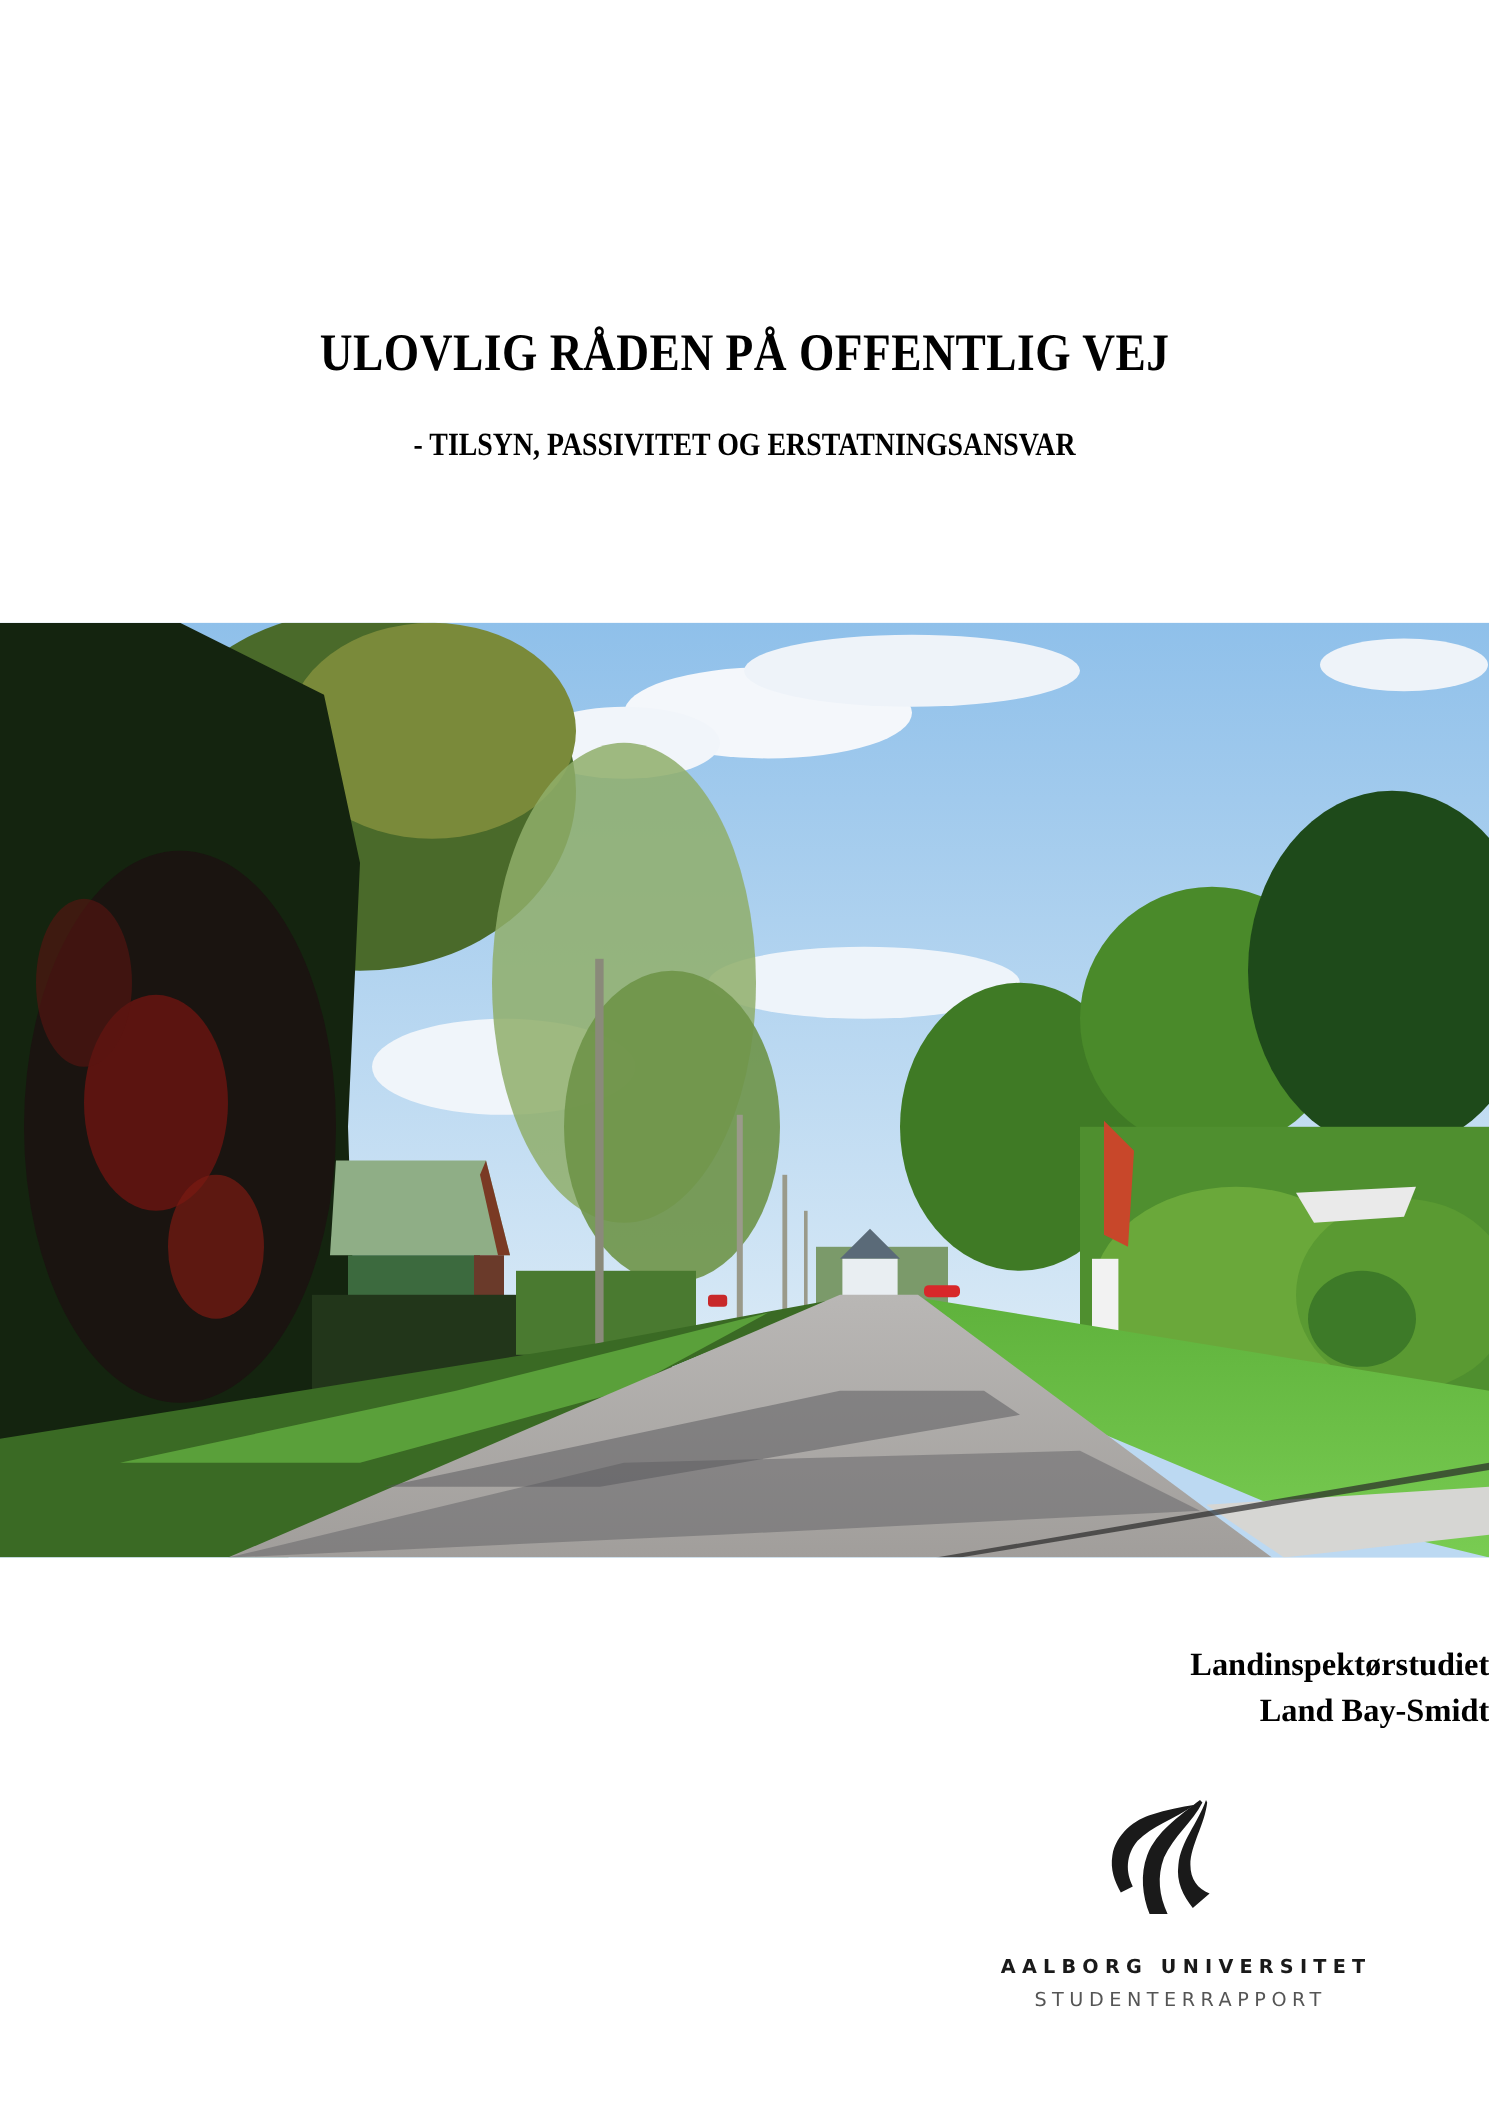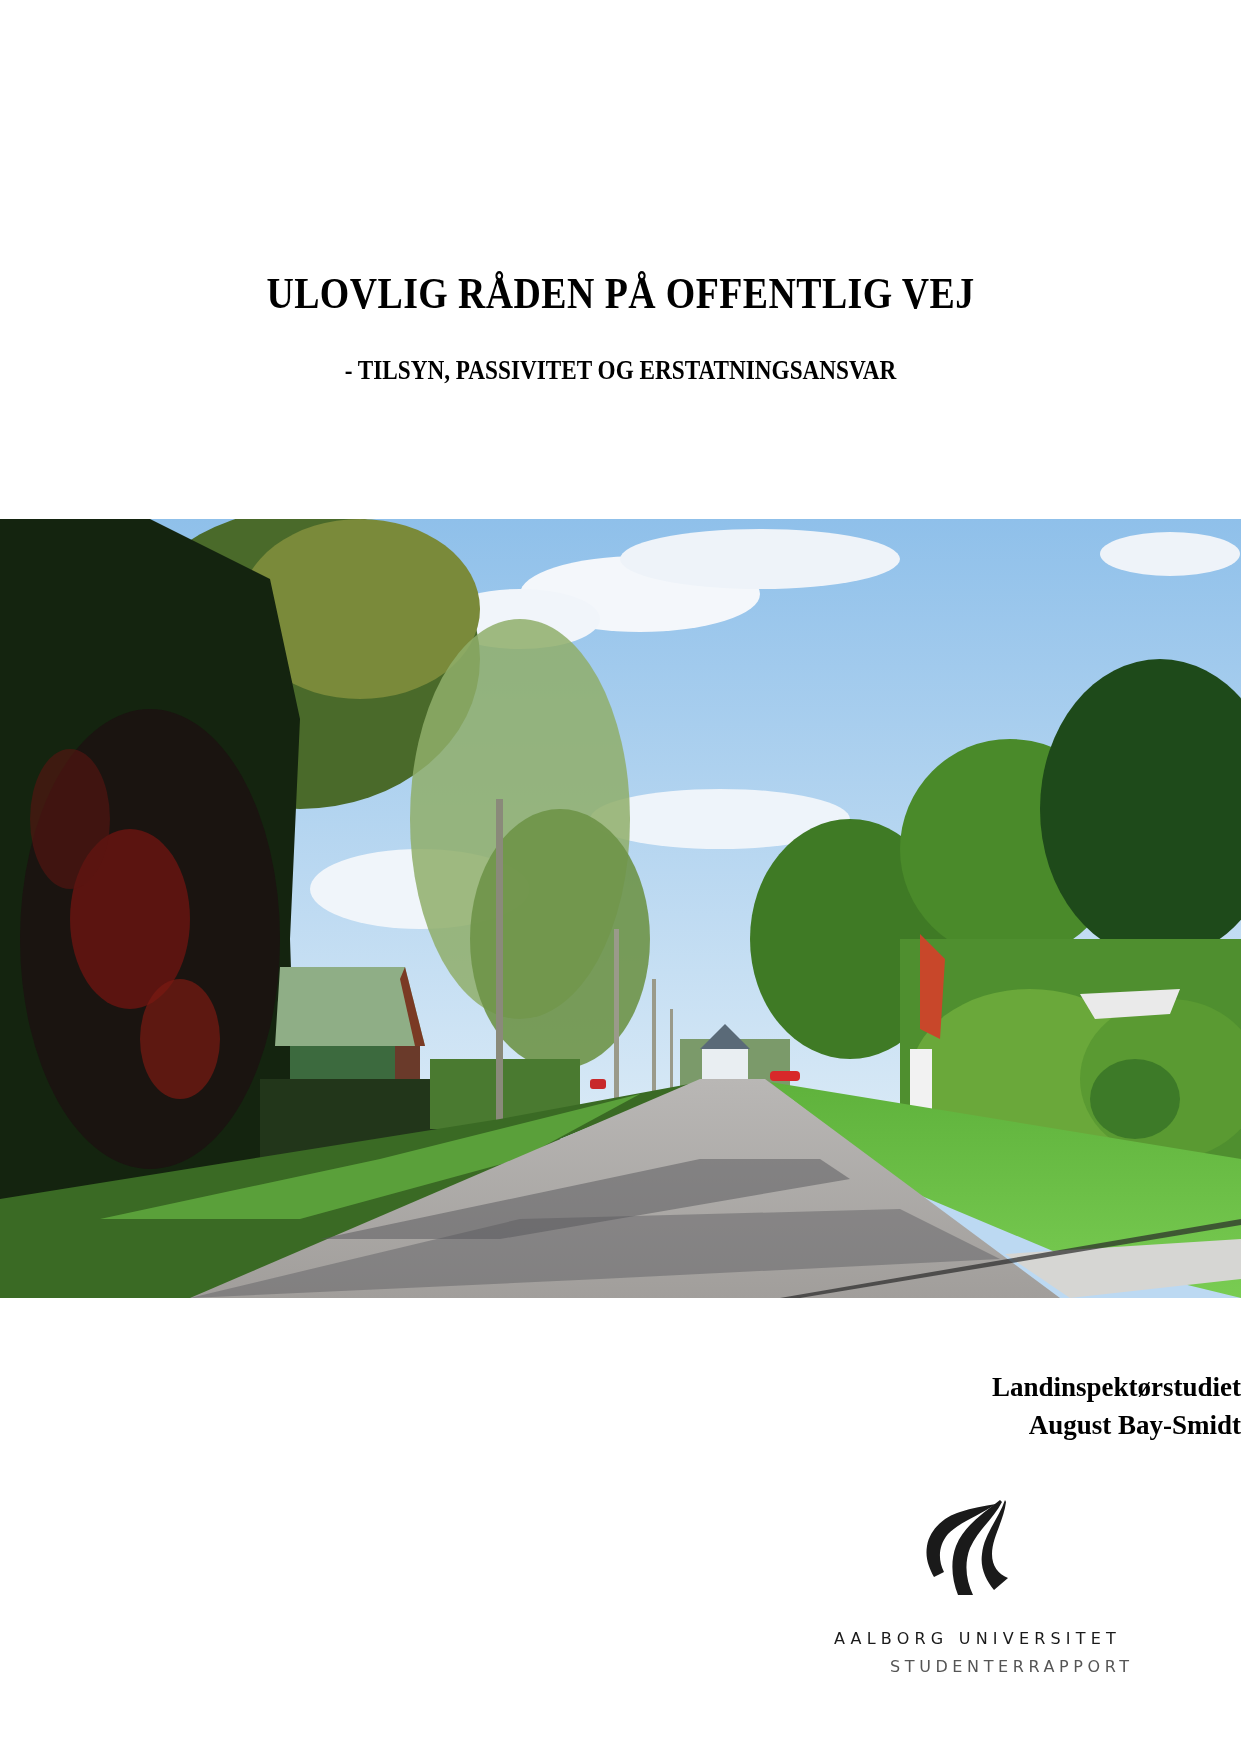--- a/index.html
+++ b/index.html
@@ -31,25 +31,25 @@
       font-weight: bold; font-size: 27px; line-height: 38px; color: #000;
     }
     .info div { margin: 0; }
     .logo {
       position: absolute; left: 924px; top: 1494px; width: 102px; height: 104px;
     }
     .logo svg { display: block; width: 100%; height: 100%; }
     .uni-name {
       position: absolute; left: 834px; top: 1629px; width: 294px;
       font-family: "DejaVu Sans", "Liberation Sans", sans-serif;
-      font-weight: normal; font-size: 16px; letter-spacing: 5.2px; color: #1a1a1a;
+      font-weight: bold; font-size: 16px; letter-spacing: 5.2px; color: #1a1a1a;
       white-space: nowrap;
     }
     .uni-sub {
-      position: absolute; left: 890px; top: 1657px; width: 260px;
+      position: absolute; left: 862px; top: 1657px; width: 260px;
       font-family: "DejaVu Sans", "Liberation Sans", sans-serif;
       font-size: 16px; letter-spacing: 4.6px; color: #555555;
       white-space: nowrap;
     }
   </style>
 </head>
 <body>
 
 <div class="title">ULOVLIG RÅDEN PÅ OFFENTLIG VEJ</div>
 <div class="subtitle">- TILSYN, PASSIVITET OG ERSTATNINGSANSVAR</div>
@@ -134,21 +134,21 @@
     <polygon points="1005,735 1241,720 1241,760 1070,779" fill="#d6d6d3"></polygon>
     <polygon points="780,779 1241,700 1241,706 800,779" fill="#2a2a2a" opacity="0.7"></polygon>
 
     <rect x="770" y="552" width="30" height="10" rx="4" fill="#d8282a"></rect>
     <rect x="590" y="560" width="16" height="10" rx="3" fill="#c8282a"></rect>
   </svg>
 </div>
 
 <div class="info">
   <div>Landinspektørstudiet</div>
-  <div>August Bay-Smidt</div>
+  <div>Land Bay-Smidt</div>
 </div>
 
 <div class="logo">
   <svg viewBox="0 0 102 104">
     <path d="M36,18 C22,22 6,34 3,52 C1,64 5,74 10,83 L20,78 C14,66 14,52 24,40 C36,28 54,22 72,10 C60,12 48,14 36,18 Z" fill="#1a1a1a"></path>
     <path d="M76,6 C58,20 40,32 32,52 C26,68 28,86 34,101 L49,101 C42,86 40,70 46,54 C54,36 70,24 78,8 Z" fill="#1a1a1a"></path>
     <path d="M81,6 C74,26 60,40 58,60 C56,74 62,86 70,96 L84,84 C74,80 68,72 68,60 C68,44 80,26 82,8 Z" fill="#1a1a1a"></path>
   </svg>
 </div>
 <div class="uni-name">AALBORG UNIVERSITET</div>

